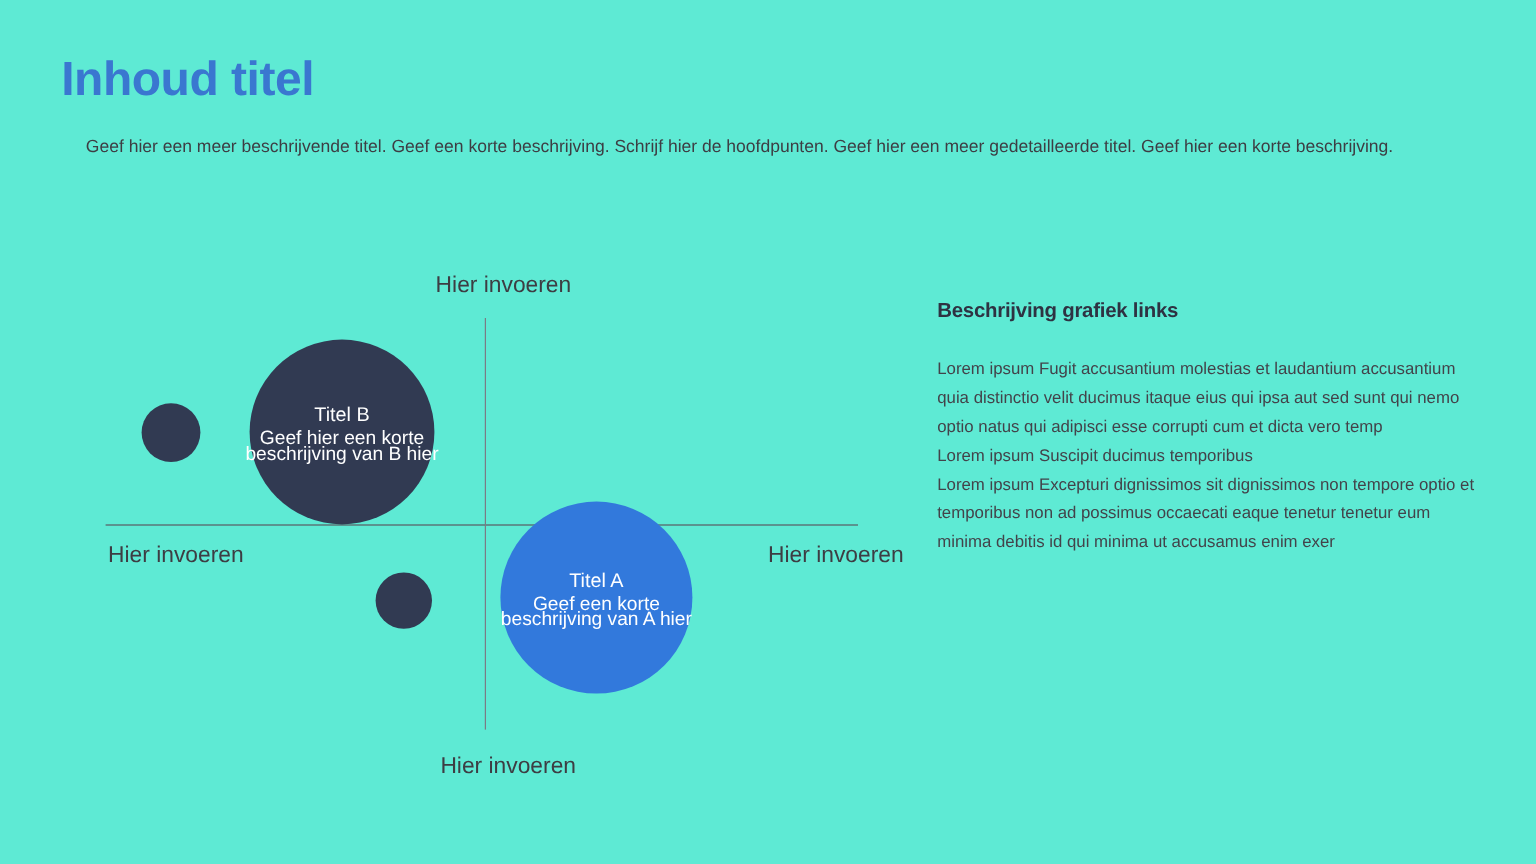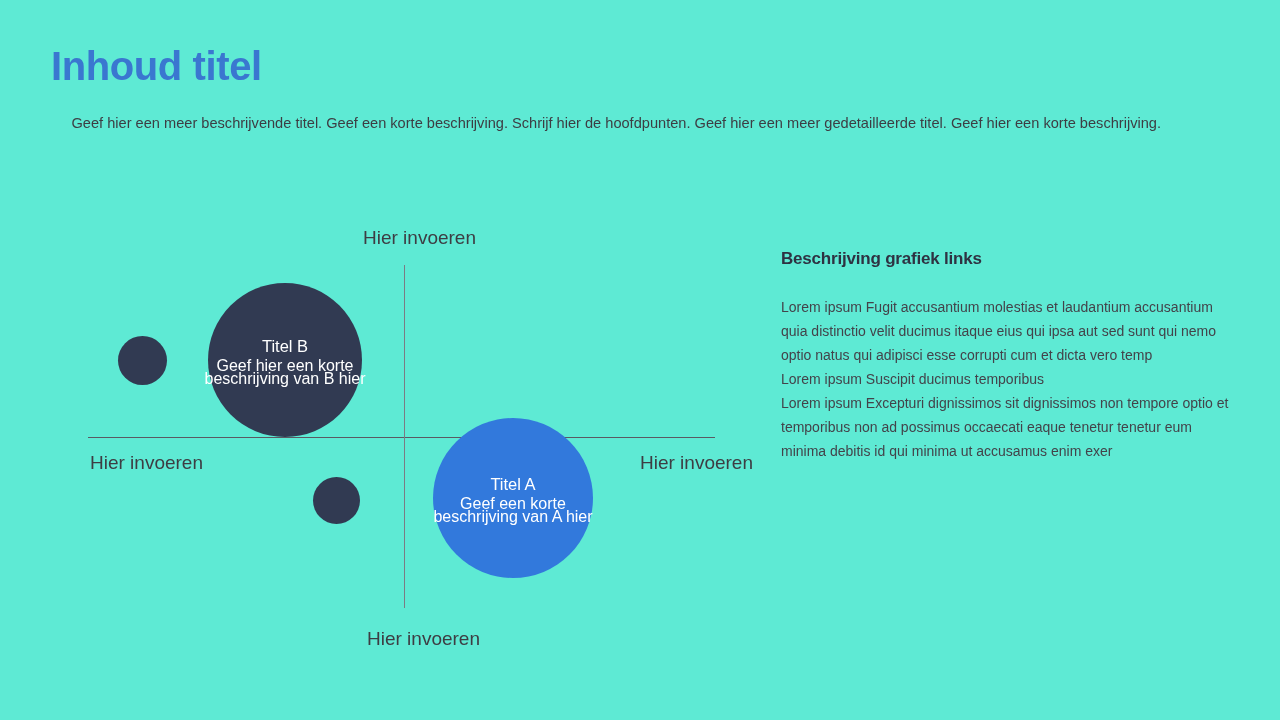--- a/index.html
+++ b/index.html
@@ -96,21 +96,20 @@
     line-height: 13px;
     font-weight: 400;
     margin-top: 3px;
     width: 170px;
   }
   
   .bubble-a {
     left: 357px; top: 203px;
     width: 160px; height: 160px;
     background: #3279dc;
-    margin-left: 16px;
   }
   
   .bubble-b {
     left: 148px; top: 68px;
     width: 154px; height: 154px;
     background: #313a52;
   }
   
   .bubble-c {
     left: 465px; top: 90px;

